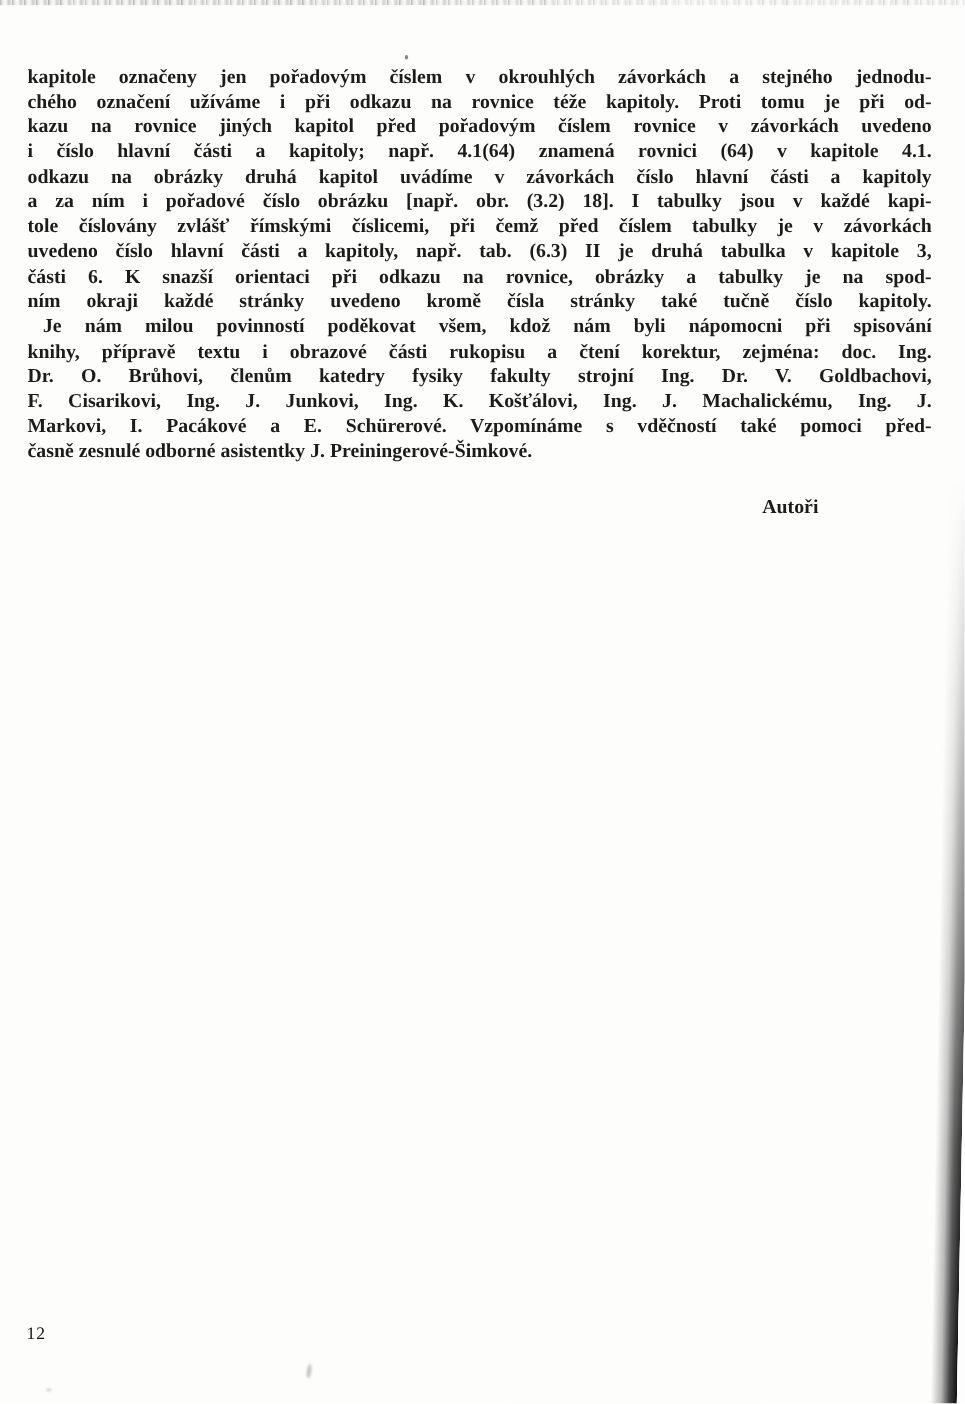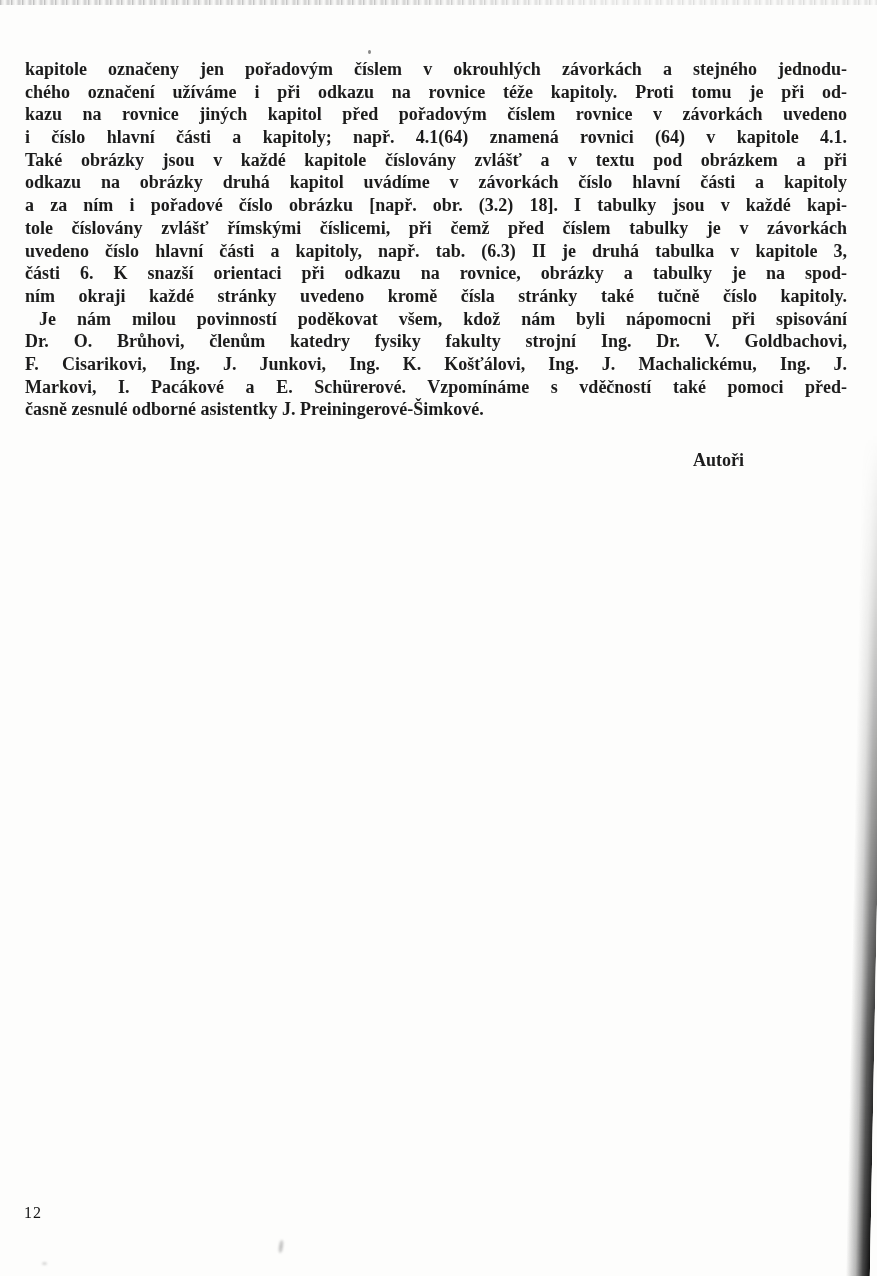--- a/index.html
+++ b/index.html
@@ -114,28 +114,28 @@
 
 <div class="page">
 
   <div class="scan-top"></div>
 
   <div class="text-block">
     <div class="line">kapitole označeny jen pořadovým číslem v okrouhlých závorkách a stejného jednodu-</div>
     <div class="line">chého označení užíváme i při odkazu na rovnice téže kapitoly. Proti tomu je při od-</div>
     <div class="line">kazu na rovnice jiných kapitol před pořadovým číslem rovnice v závorkách uvedeno</div>
     <div class="line">i číslo hlavní části a kapitoly; např. 4.1(64) znamená rovnici (64) v kapitole 4.1.</div>
-    <div class="line">Také obrázky jsou v každé kapitole číslovány zvlášť a v textu pod obrázkem a při</div>
     <div class="line">odkazu na obrázky druhá kapitol uvádíme v závorkách číslo hlavní části a kapitoly</div>
     <div class="line">a za ním i pořadové číslo obrázku [např. obr. (3.2) 18]. I tabulky jsou v každé kapi-</div>
     <div class="line">tole číslovány zvlášť římskými číslicemi, při čemž před číslem tabulky je v závorkách</div>
     <div class="line">uvedeno číslo hlavní části a kapitoly, např. tab. (6.3) II je druhá tabulka v kapitole 3,</div>
     <div class="line">části 6. K snazší orientaci při odkazu na rovnice, obrázky a tabulky je na spod-</div>
     <div class="line">ním okraji každé stránky uvedeno kromě čísla stránky také tučně číslo kapitoly.</div>
     <div class="line indent">Je nám milou povinností poděkovat všem, kdož nám byli nápomocni při spisování</div>
+    <div class="line">knihy, přípravě textu i obrazové části rukopisu a čtení korektur, zejména: doc. Ing.</div>
     <div class="line">Dr. O. Brůhovi, členům katedry fysiky fakulty strojní Ing. Dr. V. Goldbachovi,</div>
     <div class="line">F. Cisarikovi, Ing. J. Junkovi, Ing. K. Košťálovi, Ing. J. Machalickému, Ing. J.</div>
     <div class="line">Markovi, I. Pacákové a E. Schürerové. Vzpomínáme s vděčností také pomoci před-</div>
     <div class="line left">časně zesnulé odborné asistentky J. Preiningerové-Šimkové.</div>
     <div class="sig">Autoři</div>
   </div>
 
   <div class="pagenum">12</div>
 
   <div class="spine-shadow"></div>

